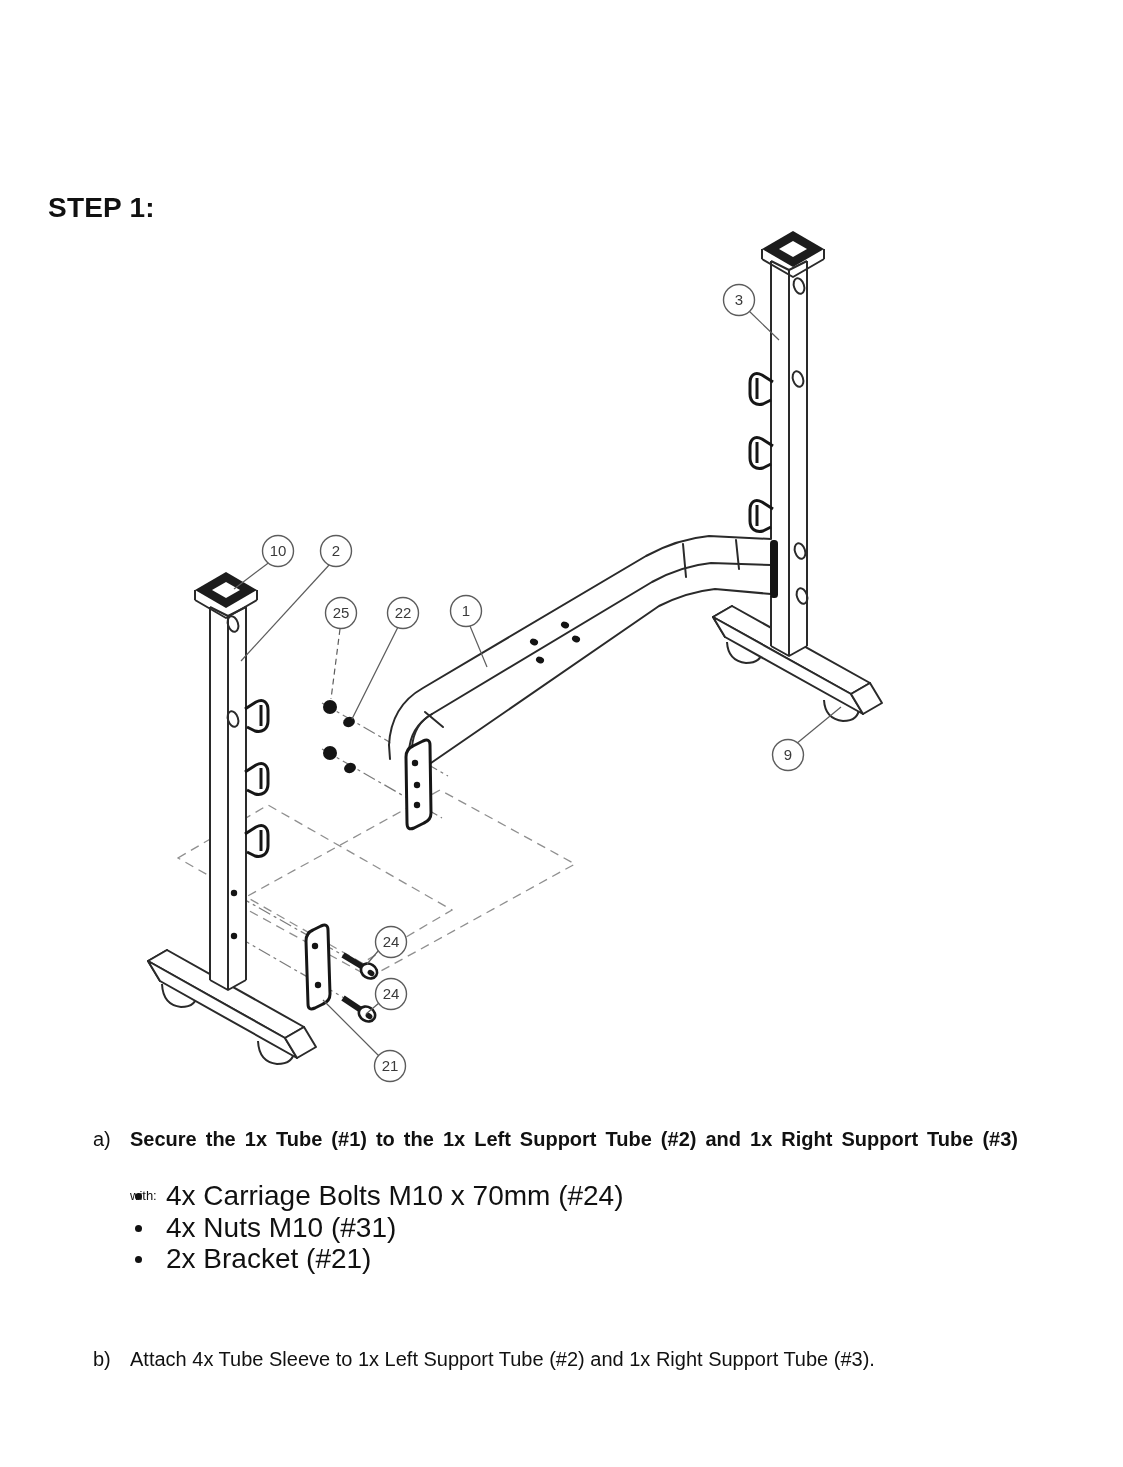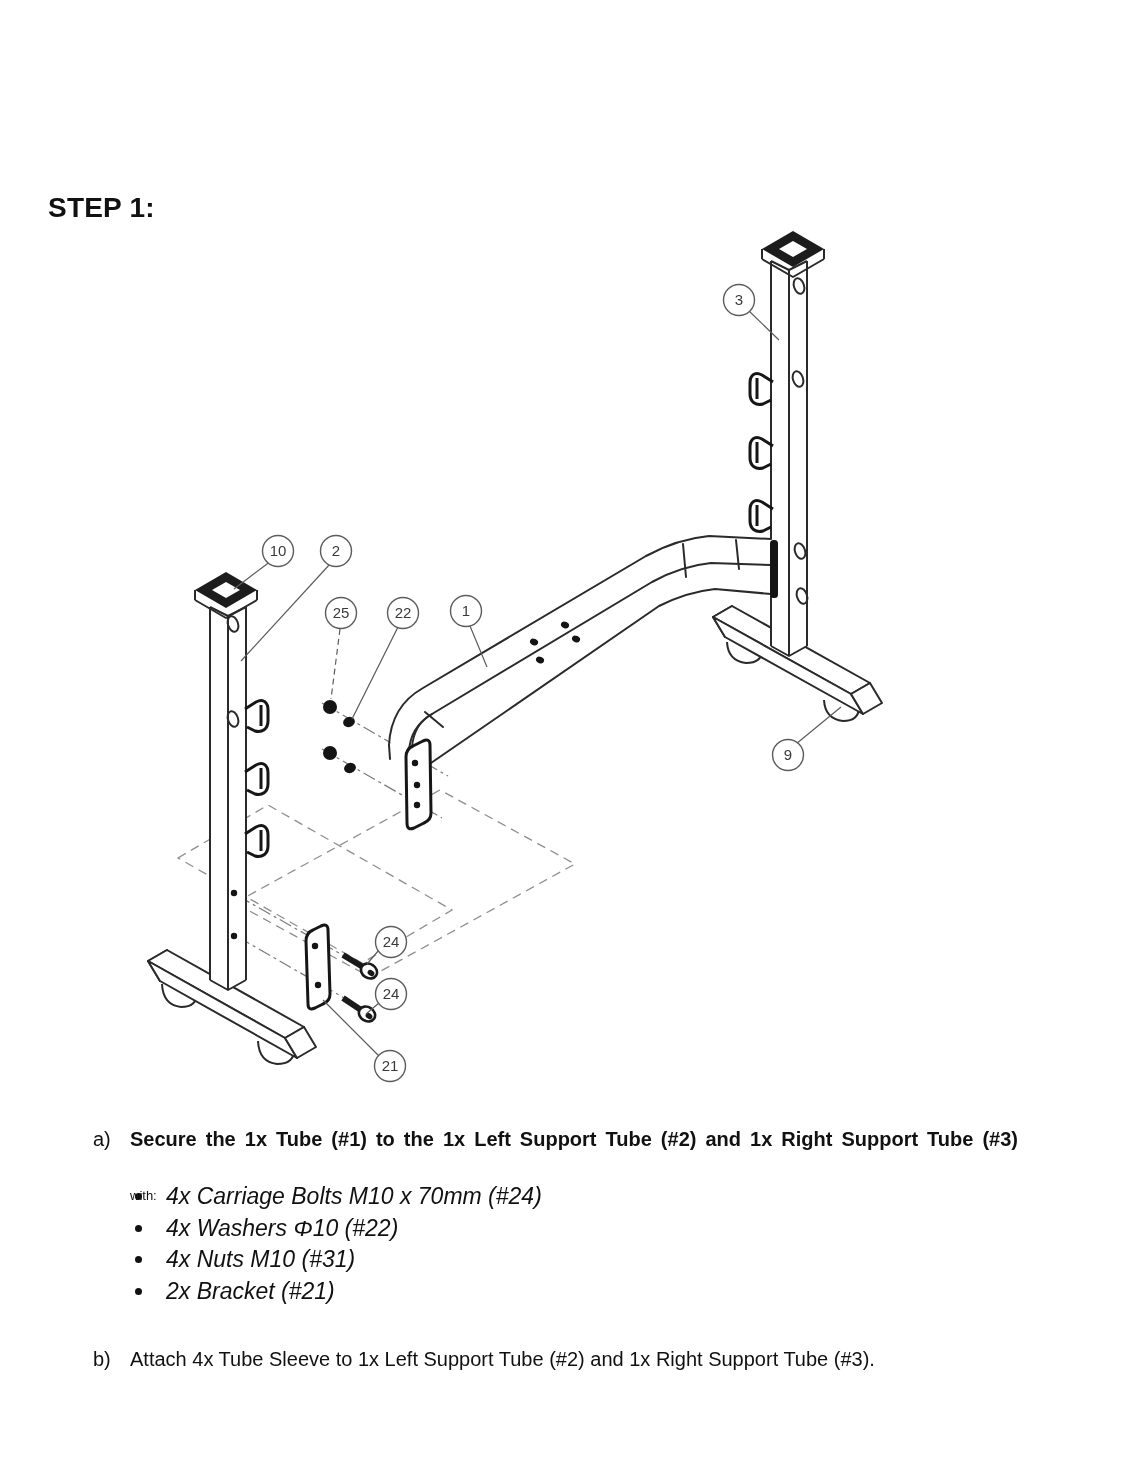--- a/index.html
+++ b/index.html
@@ -5,21 +5,21 @@
   html,body{margin:0;padding:0;background:#ffffff;}
   body{width:1123px;height:1467px;position:relative;font-family:"Liberation Sans",sans-serif;color:#111;}
   .step-title{position:absolute;left:48px;top:192px;font-size:28px;font-weight:700;letter-spacing:.2px;}
   .diagram{position:absolute;left:0;top:0;width:1123px;height:1100px;}
   .para{position:absolute;display:flex;font-size:20px;line-height:26px;}
   .para .marker{width:37px;flex:0 0 37px;}
   .para .ptext{width:888px;}
   .para .ptext.just{text-align:justify;text-align-last:justify;font-weight:bold;}
   .with-line{position:absolute;left:130px;top:1159px;font-size:13px;margin-top:29px;}
   ul.bullets{position:absolute;left:133px;top:1186px;margin:0;padding:0;list-style:none;}
-  ul.bullets li{position:relative;padding-left:33px;margin-bottom:11.5px;font-size:23px;line-height:20px;font-style:italic;}
+  ul.bullets li{position:relative;padding-left:33px;margin-bottom:11.5px;font-size:28px;line-height:20px;}
   ul.bullets li::before{content:"";position:absolute;left:2px;top:7px;width:7px;height:7px;border-radius:50%;background:#111;}
   svg text{font-family:"Liberation Sans",sans-serif;}
 </style>
 </head>
 <body>
 
 <div class="step-title">STEP 1:</div>
 
 <svg class="diagram" viewBox="0 0 1123 1100" xmlns="http://www.w3.org/2000/svg">
 
@@ -216,21 +216,20 @@
 </svg>
 
 <div class="para" style="left:93px;top:1126px;">
   <span class="marker">a)</span>
   <span class="ptext just">Secure the 1x Tube (#1) to the 1x Left Support Tube (#2) and 1x Right Support Tube (#3)</span>
 </div>
 <div class="with-line">with:</div>
 
 <ul class="bullets">
   <li>4x Carriage Bolts M10 x 70mm (#24)</li>
-  <li>4x Washers Φ10 (#22)</li>
   <li>4x Nuts M10 (#31)</li>
   <li>2x Bracket (#21)</li>
 </ul>
 
 <div class="para" style="left:93px;top:1346px;">
   <span class="marker">b)</span>
   <span class="ptext">Attach 4x Tube Sleeve to 1x Left Support Tube (#2) and 1x Right Support Tube (#3).</span>
 </div>
 
 </body></html>

